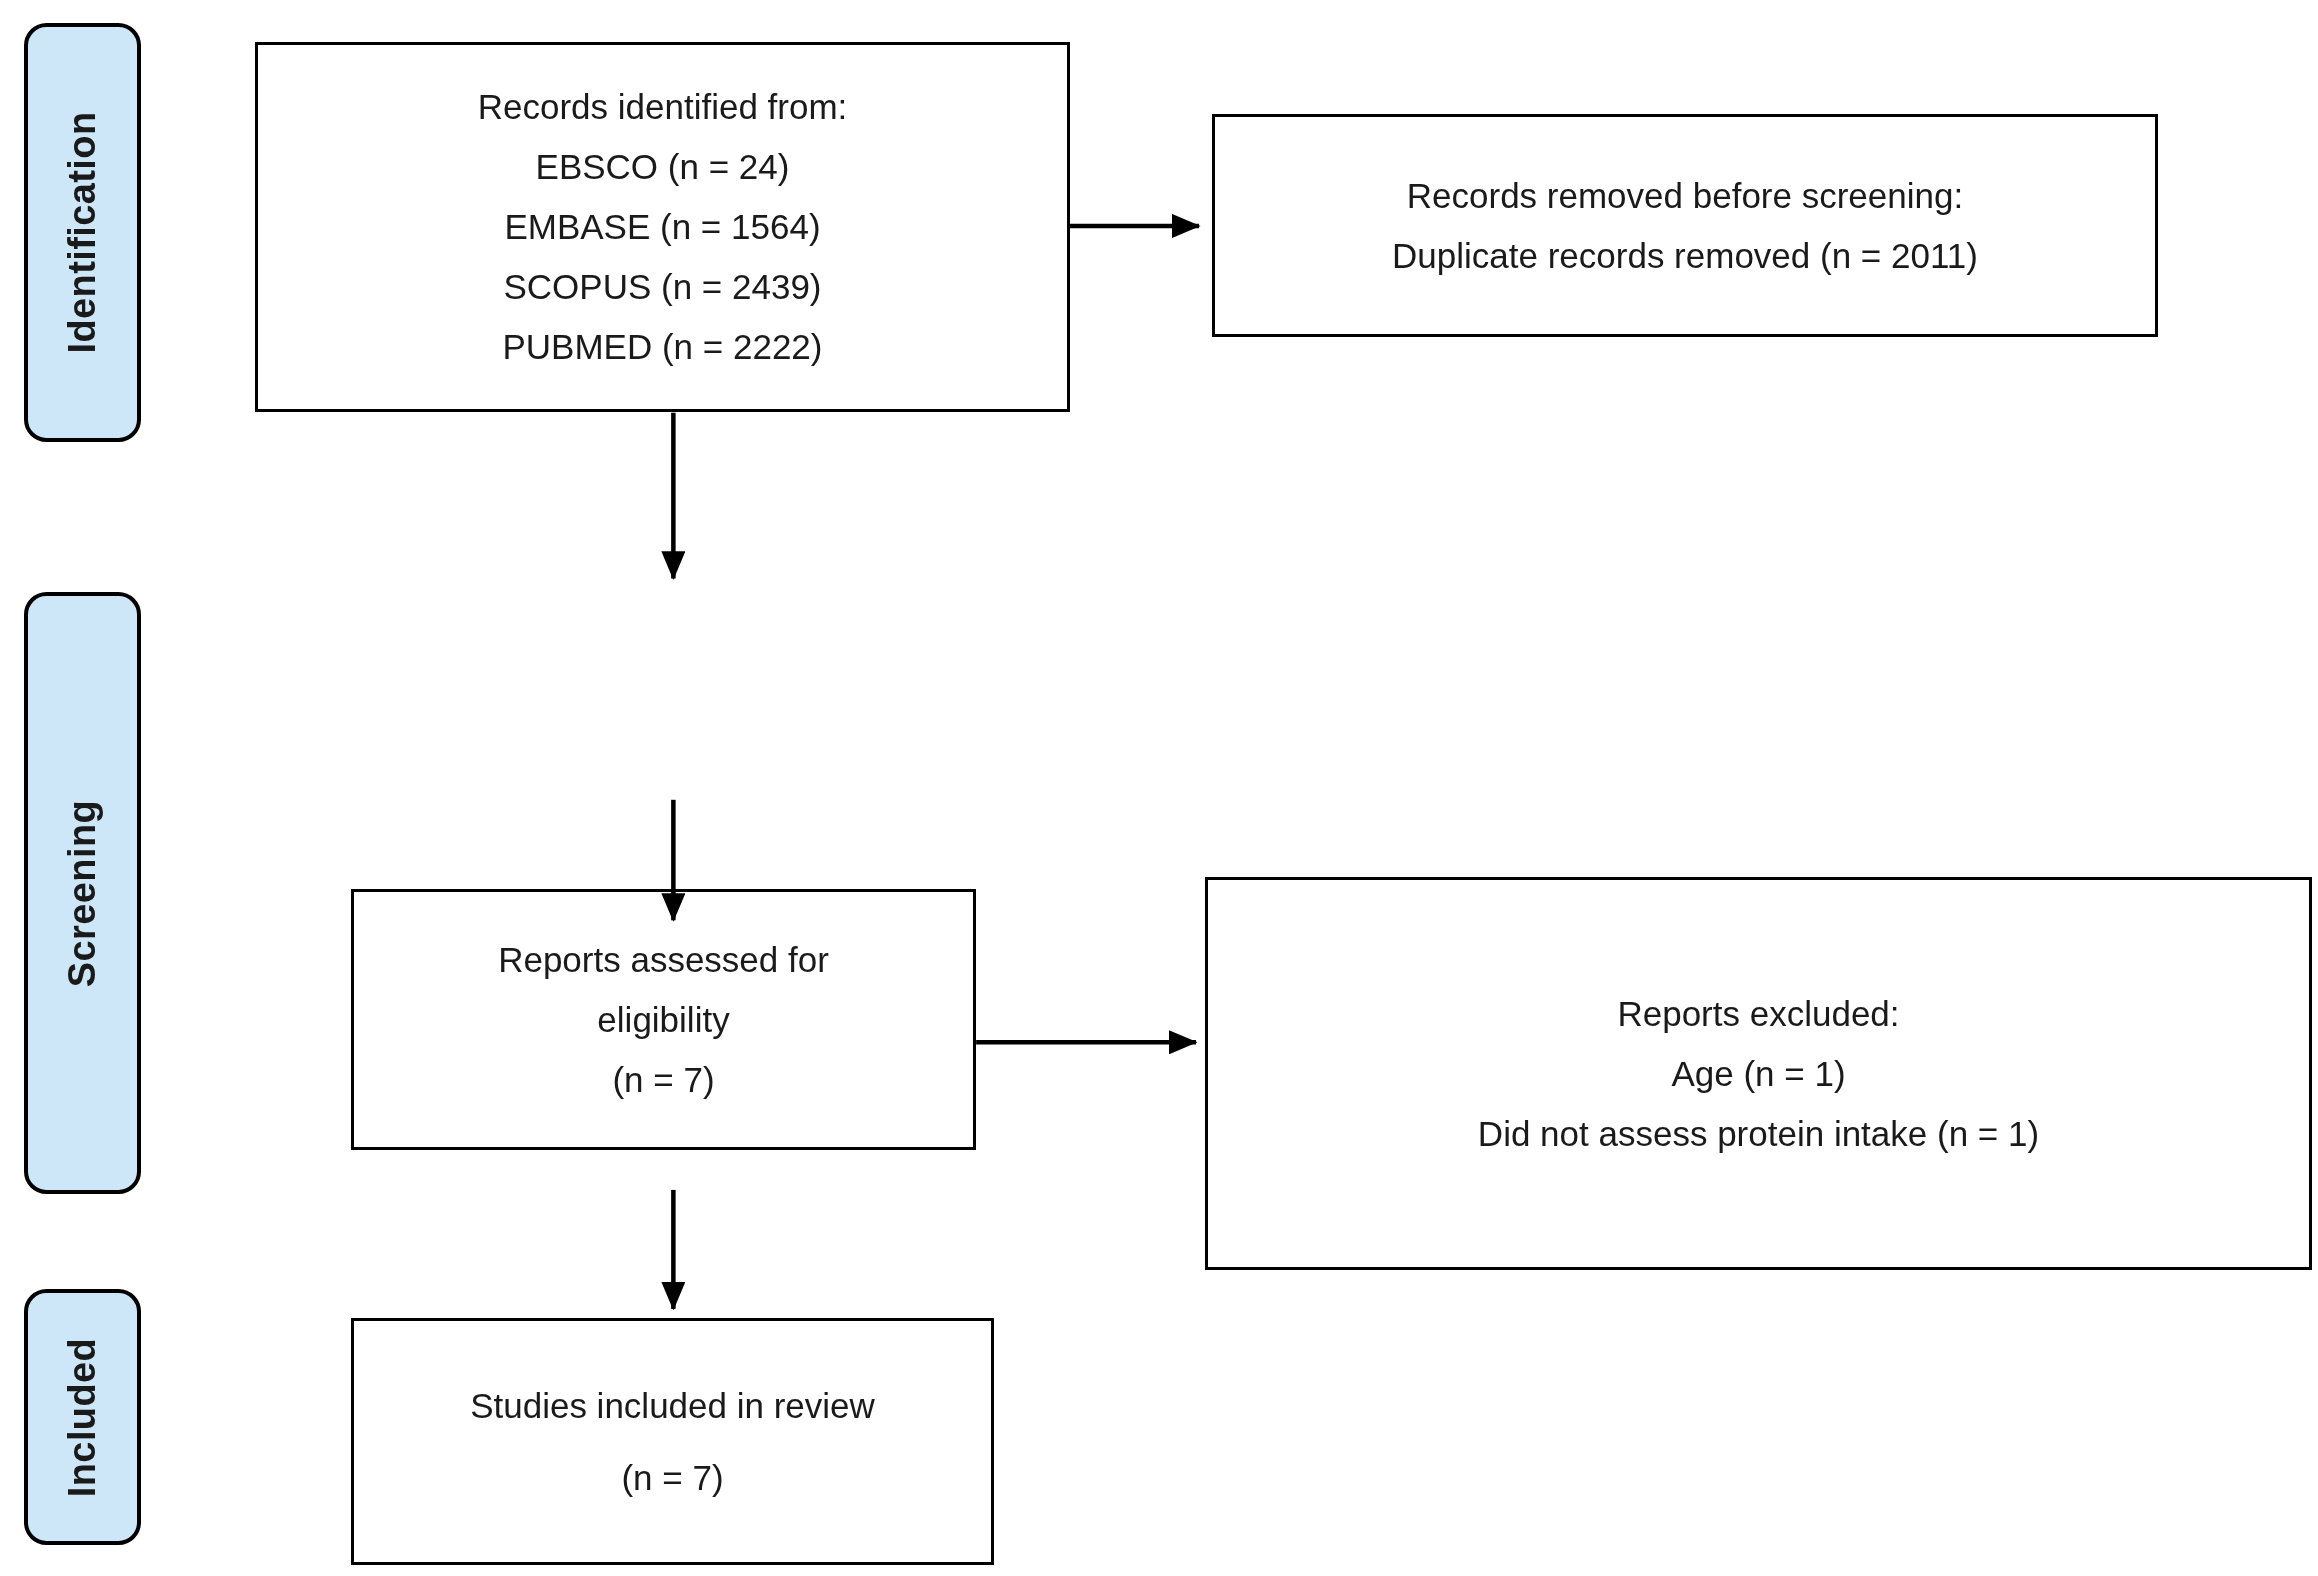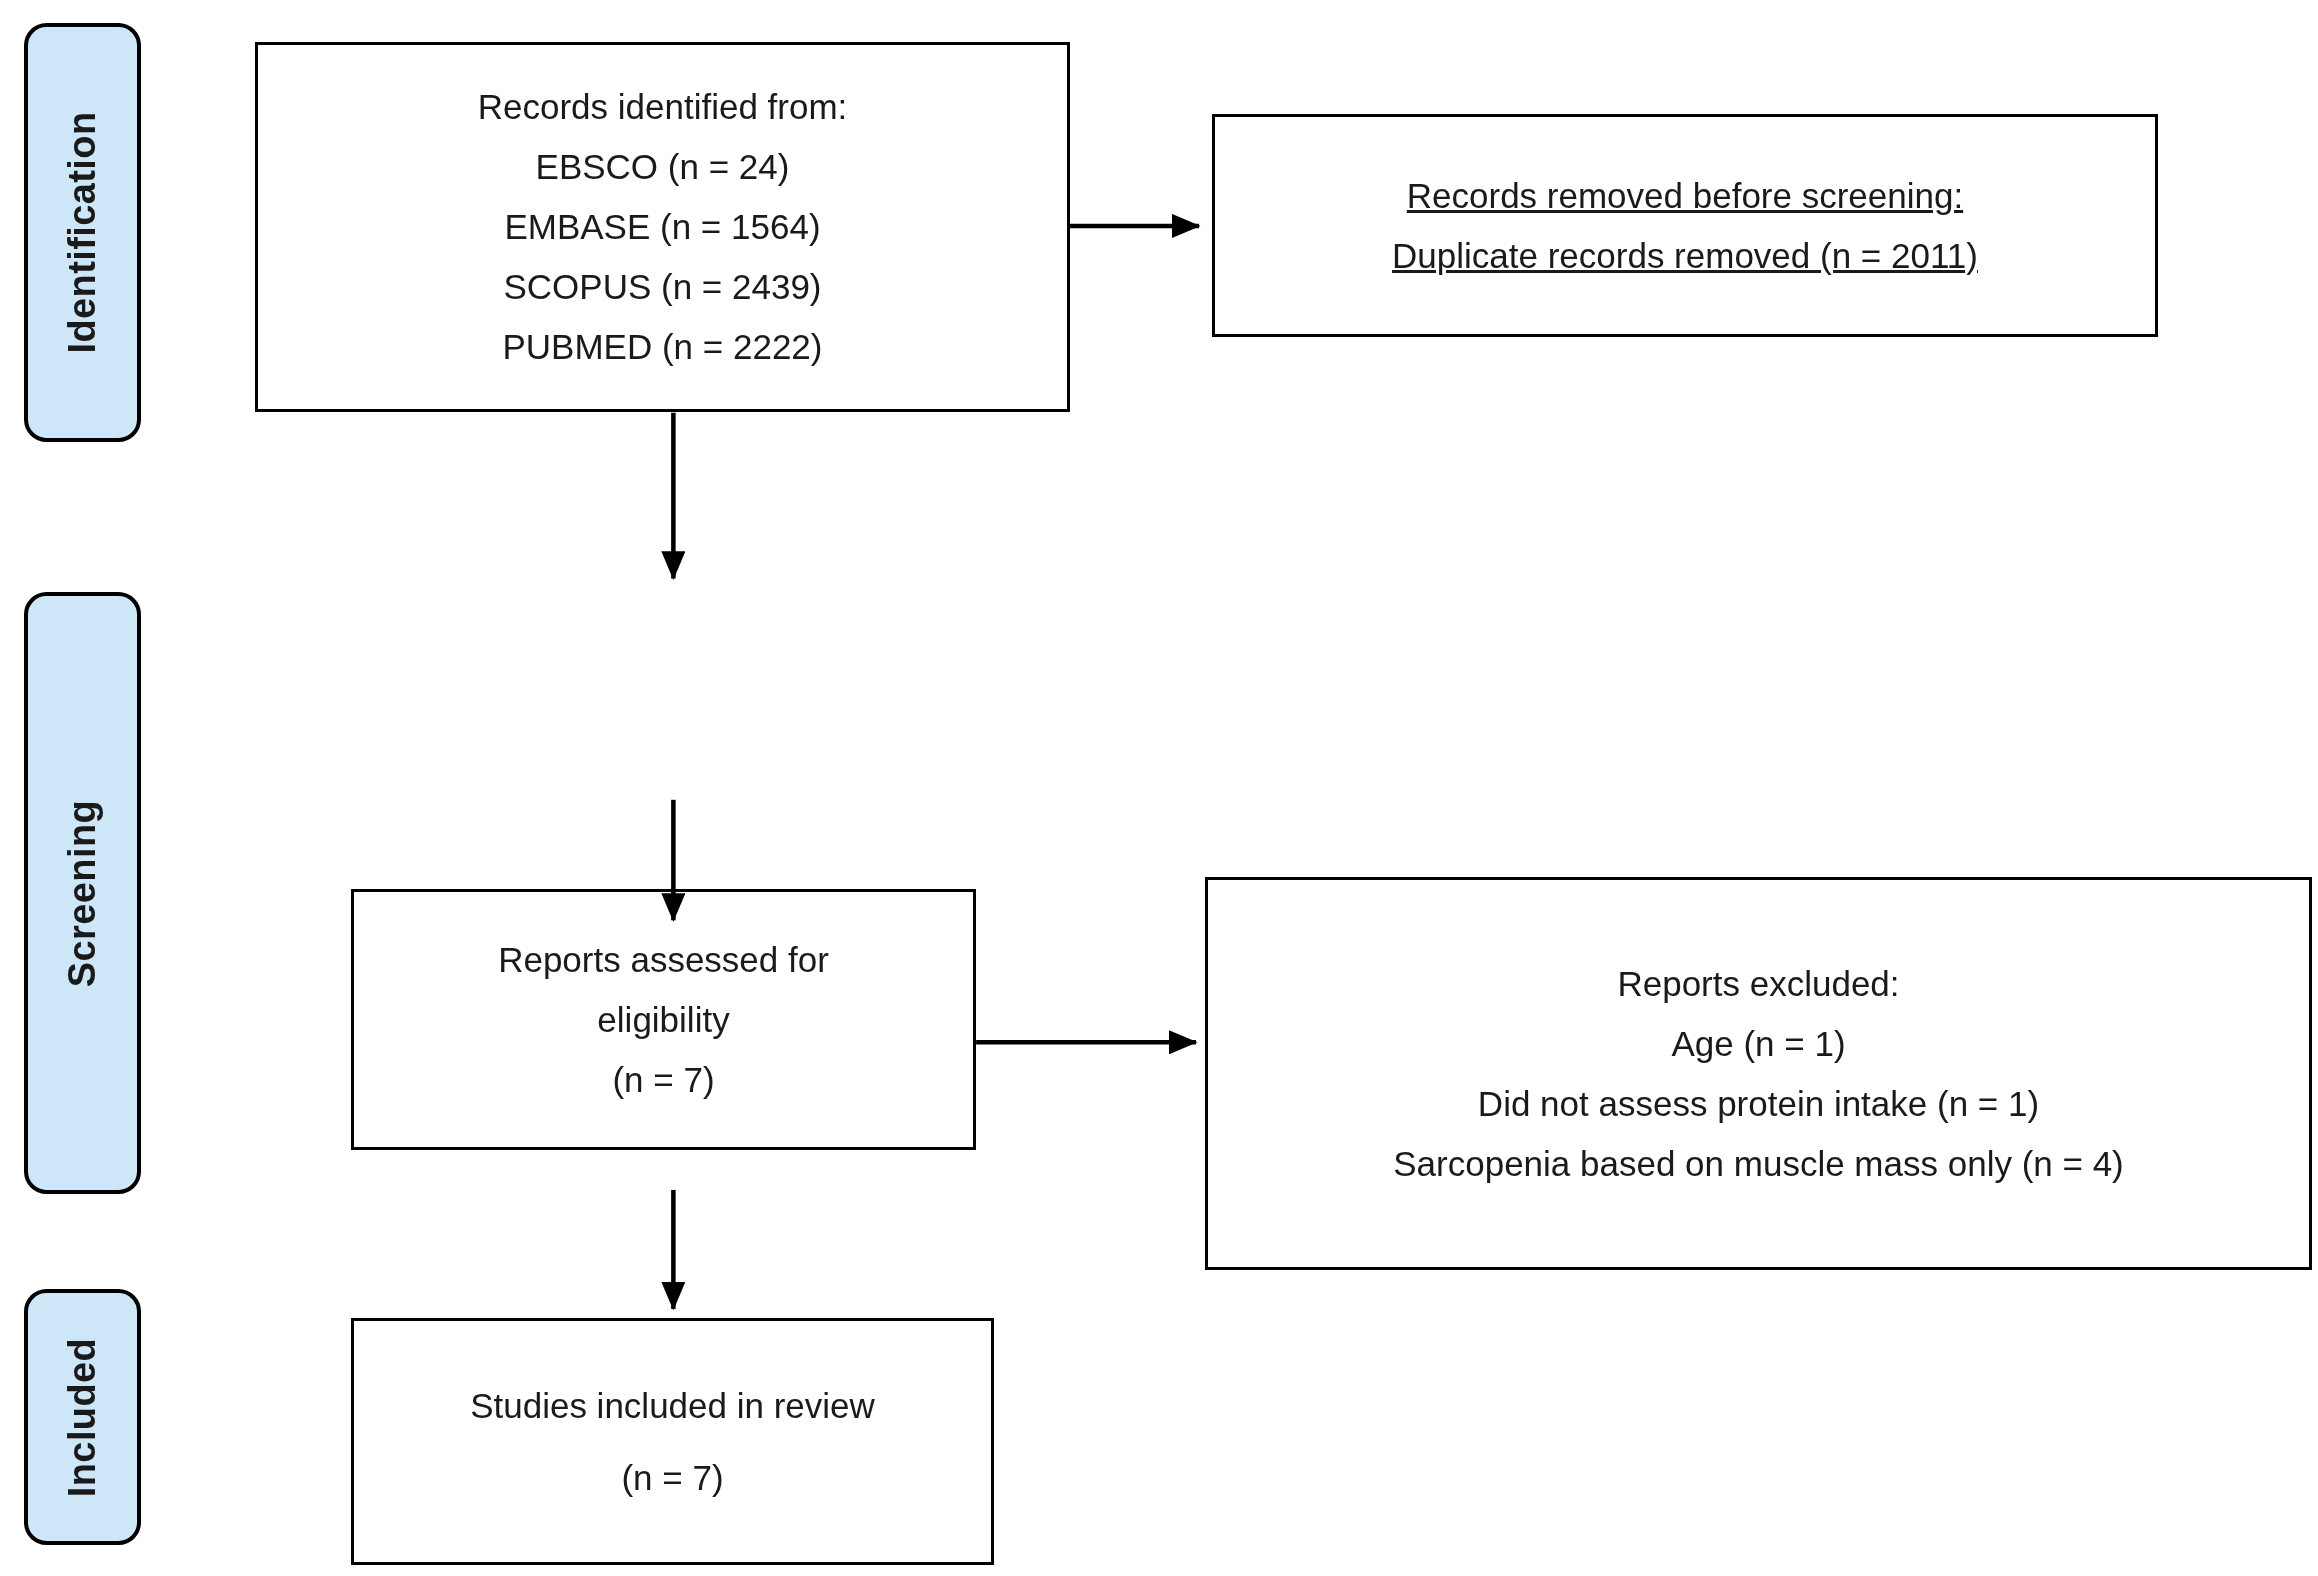--- a/index.html
+++ b/index.html
@@ -80,37 +80,36 @@
   </div>
 
   <div class="box" style="left:255px; top:42px; width:815px; height:370px;">
     <div class="line">Records identified from:</div>
     <div class="line">EBSCO (n = 24)</div>
     <div class="line">EMBASE (n = 1564)</div>
     <div class="line">SCOPUS (n = 2439)</div>
     <div class="line">PUBMED (n = 2222)</div>
   </div>
 
-  <div class="box" style="left:1212px; top:114px; width:946px; height:223px;text-decoration:underline;">
+  <div class="box" style="left:1212px; top:114px; width:946px; height:223px;">
     <div class="line">Records removed before screening:</div>
     <div class="line">Duplicate records removed (n = 2011)</div>
   </div>
 
 
   <div class="box" style="left:351px; top:889px; width:625px; height:261px;">
     <div class="line">Reports assessed for</div>
     <div class="line">eligibility</div>
     <div class="line">(n = 7)</div>
   </div>
 
   <div class="box" style="left:1205px; top:877px; width:1107px; height:393px;">
     <div class="line">Reports excluded:</div>
     <div class="line">Age (n = 1)</div>
     <div class="line">Did not assess protein intake (n = 1)</div>
-    <div class="line">Sarcopenia based on muscle mass only (n = 4)</div>
   </div>
 
   <div class="box" style="left:351px; top:1318px; width:643px; height:247px;gap:12px;">
     <div class="line">Studies included in review</div>
     <div class="line">(n = 7)</div>
   </div>
 
   <svg class="arrows" viewBox="0 0 3079 2094">
     <defs>
       <marker id="arrowhead" markerUnits="userSpaceOnUse" markerWidth="38" markerHeight="32" refX="36" refY="16" orient="auto">

